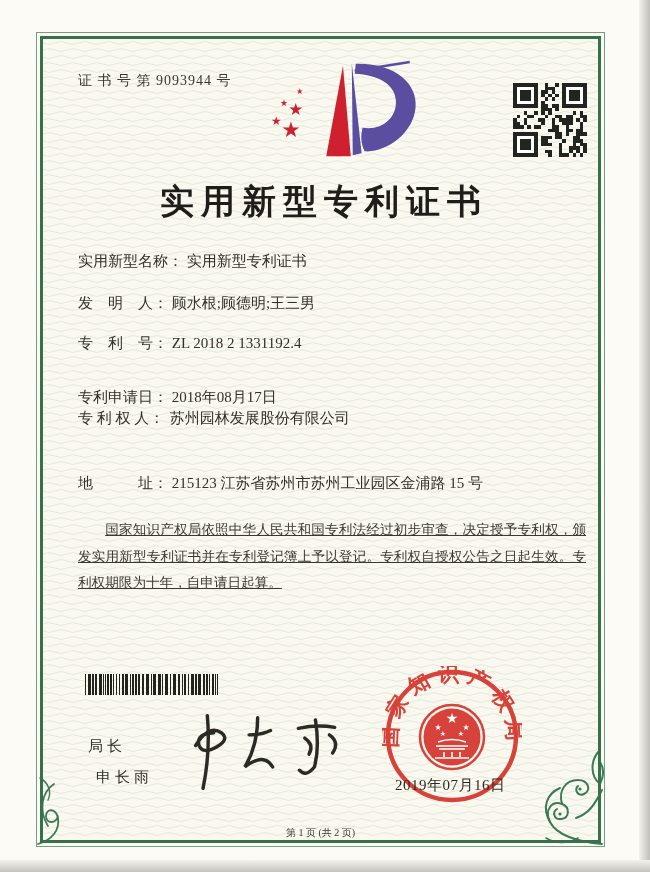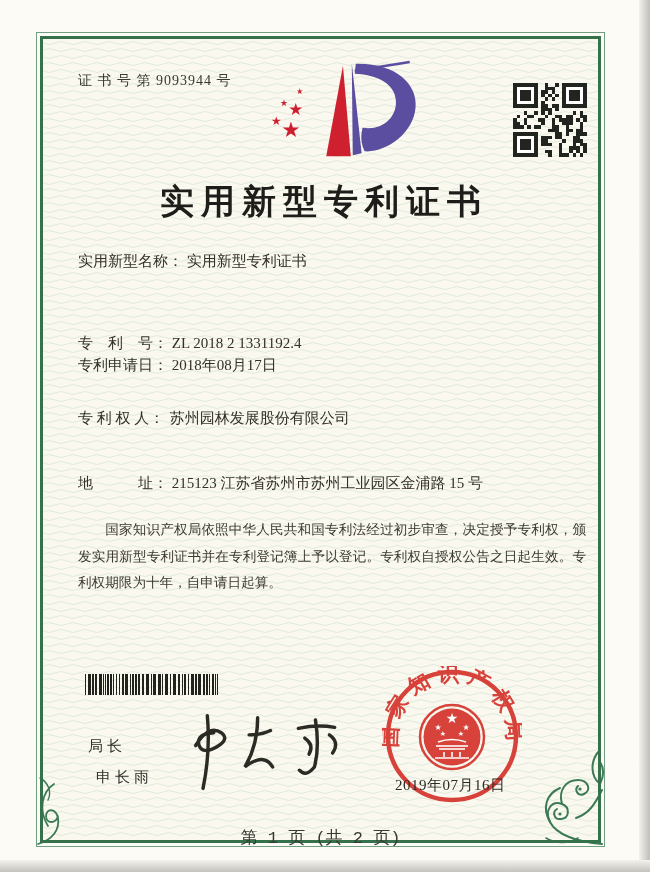--- a/index.html
+++ b/index.html
@@ -15,34 +15,34 @@
   .frame-inner{position:absolute;left:40px;top:36px;right:49px;bottom:29px;
                border:3px solid #35724c;z-index:1;}
   .content{position:absolute;inset:0;z-index:2;}
   .cert-no{position:absolute;left:78px;top:72px;font-size:14px;letter-spacing:1px;color:#3a3833;}
   .logo{position:absolute;left:256px;top:58px;width:168px;height:108px;}
   .qr{position:absolute;left:513px;top:83px;width:74px;height:74px;}
   .title{position:absolute;left:36px;right:45px;top:179px;text-align:center;
          font-size:34px;font-weight:bold;letter-spacing:7px;text-indent:7px;color:#1f1d1a;}
   .field{position:absolute;left:78px;font-size:15px;white-space:nowrap;color:#333029;}
   .lbl{display:inline-block;min-width:88px;}
-  .f0{top:252px}.f1{top:294px}.f2{top:334px}.f3{top:356px}.f4{top:409px}.f5{top:474px}
+  .f0{top:252px}.f1{top:294px}.f2{top:334px}.f3{top:388px}.f4{top:409px}.f5{top:474px}
   .grant{top:487px;}
   .grant .pair2{position:absolute;left:237px;top:0;white-space:nowrap;}
   .body-text{position:absolute;left:78px;top:517px;width:508px;font-size:13.6px;
              line-height:1.95;text-align:justify;color:#3b3831;}
-  .body-text p{margin:0;text-indent:2em;}
+  .body-text p{margin:0;text-indent:2em;text-decoration:underline;}
   .barcode{position:absolute;left:85px;top:674px;width:166px;height:21px;display:flex;align-items:stretch;}
   .barcode i{display:block;height:100%;background:#23231d;flex:none;}
   .officer-title{position:absolute;left:88px;top:737px;font-size:15px;letter-spacing:4px;}
   .officer-name{position:absolute;left:96px;top:768px;font-size:15px;letter-spacing:4px;}
   .signature{position:absolute;left:172px;top:708px;width:182px;height:88px;}
   .seal{position:absolute;left:382px;top:666px;width:140px;height:140px;opacity:.92;}
   .seal-date{position:absolute;left:395px;top:776px;font-size:15px;letter-spacing:.5px;color:#2c2a25;z-index:3;}
-  .footer{position:absolute;left:36px;right:45px;top:826px;text-align:center;font-size:17px;color:#3a3833;font-family:Liberation Mono, monospace;}
+  .footer{position:absolute;left:36px;right:45px;top:826px;text-align:center;font-size:10px;color:#3a3833;}
   .orn-br{position:absolute;left:498px;top:732px;width:108px;height:116px;}
   .orn-bl{position:absolute;left:34px;top:738px;width:54px;height:110px;}
 </style>
 </head>
 <body>
 
 <div class="photo">
 
   <svg class="waves" viewBox="0 0 555 801" fill="none" stroke="#dce8d7" stroke-width="1" opacity="0.85">
       <path d="M0 4 q6 3 12 0 q6 -3 12 0 q6 3 12 0 q6 -3 12 0 q6 3 12 0 q6 -3 12 0 q6 3 12 0 q6 -3 12 0 q6 3 12 0 q6 -3 12 0 q6 3 12 0 q6 -3 12 0 q6 3 12 0 q6 -3 12 0 q6 3 12 0 q6 -3 12 0 q6 3 12 0 q6 -3 12 0 q6 3 12 0 q6 -3 12 0 q6 3 12 0 q6 -3 12 0 q6 3 12 0 q6 -3 12 0 q6 3 12 0 q6 -3 12 0 q6 3 12 0 q6 -3 12 0 q6 3 12 0 q6 -3 12 0 q6 3 12 0 q6 -3 12 0 q6 3 12 0 q6 -3 12 0 q6 3 12 0 q6 -3 12 0 q6 3 12 0 q6 -3 12 0 q6 3 12 0 q6 -3 12 0 q6 3 12 0 q6 -3 12 0 q6 3 12 0 q6 -3 12 0 q6 3 12 0 q6 -3 12 0 q6 3 12 0 q6 -3 12 0"></path>
@@ -324,20 +324,24 @@
         <rect x="17" y="20" width="1" height="1"></rect>
         <rect x="19" y="20" width="1" height="1"></rect>
       </svg>
 
     <div class="title">实用新型专利证书</div>
 
     <div class="field f0">
       <span class="lbl">实用新型名称：</span>
       <span class="val">实用新型专利证书</span>
     </div>
+    <div class="field f1">
+      <span class="lbl">发　明　人：</span>
+      <span class="val">顾水根;顾德明;王三男</span>
+    </div>
     <div class="field f2">
       <span class="lbl">专　利　号：</span>
       <span class="val">ZL 2018 2 1331192.4</span>
     </div>
     <div class="field f3">
       <span class="lbl">专利申请日：</span>
       <span class="val">2018年08月17日</span>
     </div>
     <div class="field f4">
       <span class="lbl">专 利 权 人：</span>

